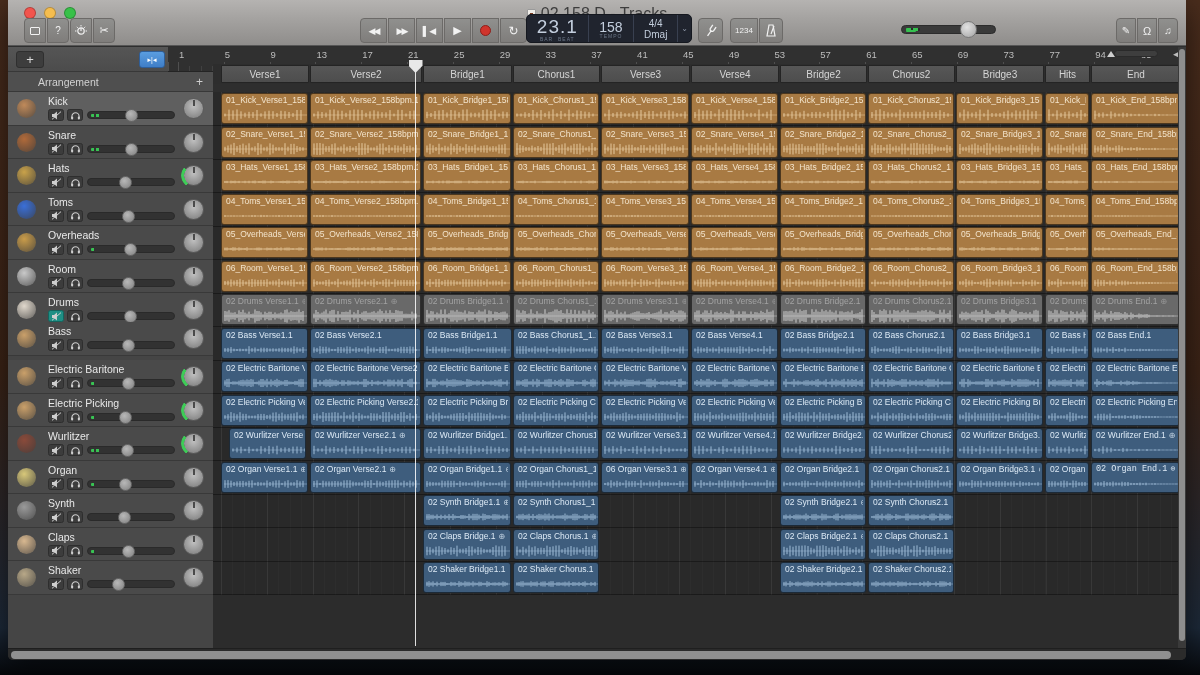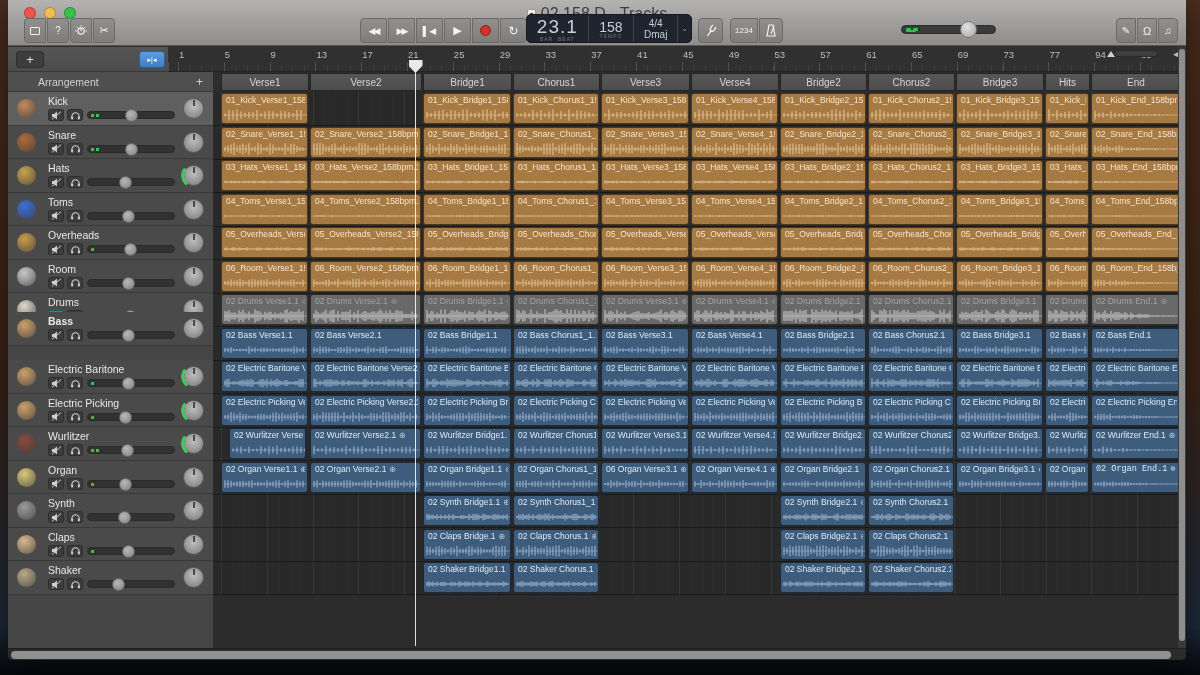--- a/index.html
+++ b/index.html
@@ -95,21 +95,21 @@
     background-image:
       repeating-linear-gradient(90deg,#4f4f4f 0 1px,transparent 1px 45.81px),
       repeating-linear-gradient(90deg,#414141 0 1px,transparent 1px 11.45px);
     background-size:100% 10px,100% 6px; background-position:10px 15px,10px 19px; background-repeat:repeat-x; }
   .rnum { position:absolute; top:2px; font-size:9.5px; color:#bdbdbd; }
   #ruler-zoom { position:absolute; right:28px; top:3px; width:44px; height:7px; background:#3e3e3e;
     border-radius:4px; border:1px solid #2a2a2a; }
   #ruler-zoom::before { content:""; position:absolute; left:-8px; top:0px; width:0; height:0;
     border-left:4px solid transparent; border-right:4px solid transparent; border-bottom:6px solid #cfcfcf; }
   #ruler-collapse { position:absolute; right:6px; top:2px; color:#bdbdbd; font-size:9px; }
-  #arr-row { position:absolute; left:205px; top:72px; width:973px; height:20px; background:#2d2d2d; }
+  #arr-row { position:absolute; left:205px; top:64px; width:973px; height:20px; background:#2d2d2d; }
   .arrbox { position:absolute; top:1px; height:18px; background:linear-gradient(#575757,#4d4d4d);
     border:1px solid #242424; border-radius:1px; color:#d5d5d5; font-size:10px;
     display:flex; align-items:center; justify-content:center; overflow:hidden; }
 
   
   #lanes { position:absolute; left:205px; top:92px; width:973px; height:503px; background:#292929;
     background-image:
       repeating-linear-gradient(90deg,rgba(255,255,255,.05) 0 1px,transparent 1px 45.81px),
       repeating-linear-gradient(90deg,rgba(255,255,255,.02) 0 1px,transparent 1px 11.45px);
     background-position:8px 0,8px 0; }
@@ -408,21 +408,21 @@
               <path d="M2 8.5V6a4 4 0 0 1 8 0v2.5" stroke="#cfcfcf" stroke-width="1.2" fill="none"></path>
               <rect x="1.2" y="6.2" width="2.2" height="3.2" rx="1" fill="#cfcfcf"></rect>
               <rect x="8.6" y="6.2" width="2.2" height="3.2" rx="1" fill="#cfcfcf"></rect>
             </svg>
           </div>
           <div class="vslider">
             <div class="vthumb" style="left:36px"></div>
           </div>
           <div class="knob"></div>
         </div>
-        <div class="trk" style="top: 265px; font-weight: bold;">
+        <div class="trk" style="top: 275px;">
           <div class="ticon" style="background:radial-gradient(circle at 38% 32%,#caa06a,#3a3a3a 130%)"></div>
           <div class="tname">Bass</div>
           <div class="ms" style="left:40px">
             <svg width="11" height="9" viewBox="0 0 12 10">
               <path d="M1 3.2h2.3L6.5 .6v8.8L3.3 6.8H1z" fill="#cfcfcf"></path>
               <line x1="1" y1="9.3" x2="11" y2="0.7" stroke="#cfcfcf" stroke-width="1.1"></line>
             </svg>
           </div>
           <div class="ms" style="left:59px">
             <svg width="11" height="9" viewBox="0 0 12 10">
@@ -635,20 +635,27 @@
     </div>
 
   <div id="lanes">
       <div class="region" style="left: 8px; top: 1px; width: 87px; background: linear-gradient(rgb(168, 122, 67), rgb(168, 122, 67));">
         <div class="rlabel" style="color:#f3e4cc"><span class="rtxt">01_Kick_Verse1_158bpm.1</span></div>
         <svg width="83" height="14">
           <line x1="0" y1="7" x2="83" y2="7" stroke="#ecd2a8" stroke-width="0.7" opacity="0.65"></line>
           <path d="M1 5.6V8.4M5 1.6V12.4M9 2.4V11.6M13 1.4V12.6M17 3.3V10.7M21 4.7V9.3M25 3.8V10.2M29 4.1V9.9M33 2.0V12.0M37 5.3V8.7M41 3.4V10.6M45 2.7V11.3M49 3.2V10.8M53 5.0V9.0M57 2.8V11.2M61 3.2V10.8M65 4.0V10.0M69 5.1V8.9M73 2.0V12.0M77 2.0V12.0" stroke="#ecd2a8" stroke-width="1" opacity="0.9"></path>
         </svg>
       </div>
+      <div class="region" style="left: 97px; top: 1px; width: 111px; background: linear-gradient(rgb(168, 122, 67), rgb(168, 122, 67));">
+        <div class="rlabel" style="color:#f3e4cc"><span class="rtxt">01_Kick_Verse2_158bpm.1</span></div>
+        <svg width="107" height="14">
+          <line x1="0" y1="7" x2="107" y2="7" stroke="#ecd2a8" stroke-width="0.7" opacity="0.65"></line>
+          <path d="M1 5.5V8.5M5 3.4V10.6M9 4.0V10.0M13 4.6V9.4M17 1.7V12.3M21 1.4V12.6M25 2.5V11.5M29 2.7V11.3M33 4.8V9.2M37 2.3V11.7M41 1.5V12.5M45 1.6V12.4M49 2.1V11.9M53 4.8V9.2M57 3.3V10.7M61 2.3V11.7M65 3.4V10.6M69 4.2V9.8M73 4.3V9.7M77 2.1V11.9M81 5.6V8.4M85 1.8V12.2M89 1.9V12.1M93 5.5V8.5M97 3.0V11.0M101 2.5V11.5" stroke="#ecd2a8" stroke-width="1" opacity="0.9"></path>
+        </svg>
+      </div>
       <div class="region" style="left: 210px; top: 1px; width: 88px; background: linear-gradient(rgb(168, 122, 67), rgb(168, 122, 67));">
         <div class="rlabel" style="color:#f3e4cc"><span class="rtxt">01_Kick_Bridge1_158bpm.</span></div>
         <svg width="84" height="14">
           <line x1="0" y1="7" x2="84" y2="7" stroke="#ecd2a8" stroke-width="0.7" opacity="0.65"></line>
           <path d="M1 3.8V10.2M5 5.0V9.0M9 3.0V11.0M13 2.4V11.6M17 1.9V12.1M21 4.5V9.5M25 2.0V12.0M29 2.5V11.5M33 4.2V9.8M37 1.6V12.4M41 1.3V12.7M45 4.6V9.4M49 4.8V9.2M53 4.5V9.5M57 2.0V12.0M61 1.4V12.6M65 3.0V11.0M69 1.7V12.3M73 5.3V8.7M77 3.5V10.5M81 4.2V9.8" stroke="#ecd2a8" stroke-width="1" opacity="0.9"></path>
         </svg>
       </div>
       <div class="region" style="left: 300px; top: 1px; width: 86px; background: linear-gradient(rgb(168, 122, 67), rgb(168, 122, 67));">
         <div class="rlabel" style="color:#f3e4cc"><span class="rtxt">01_Kick_Chorus1_158bpm.</span></div>
         <svg width="82" height="14">

